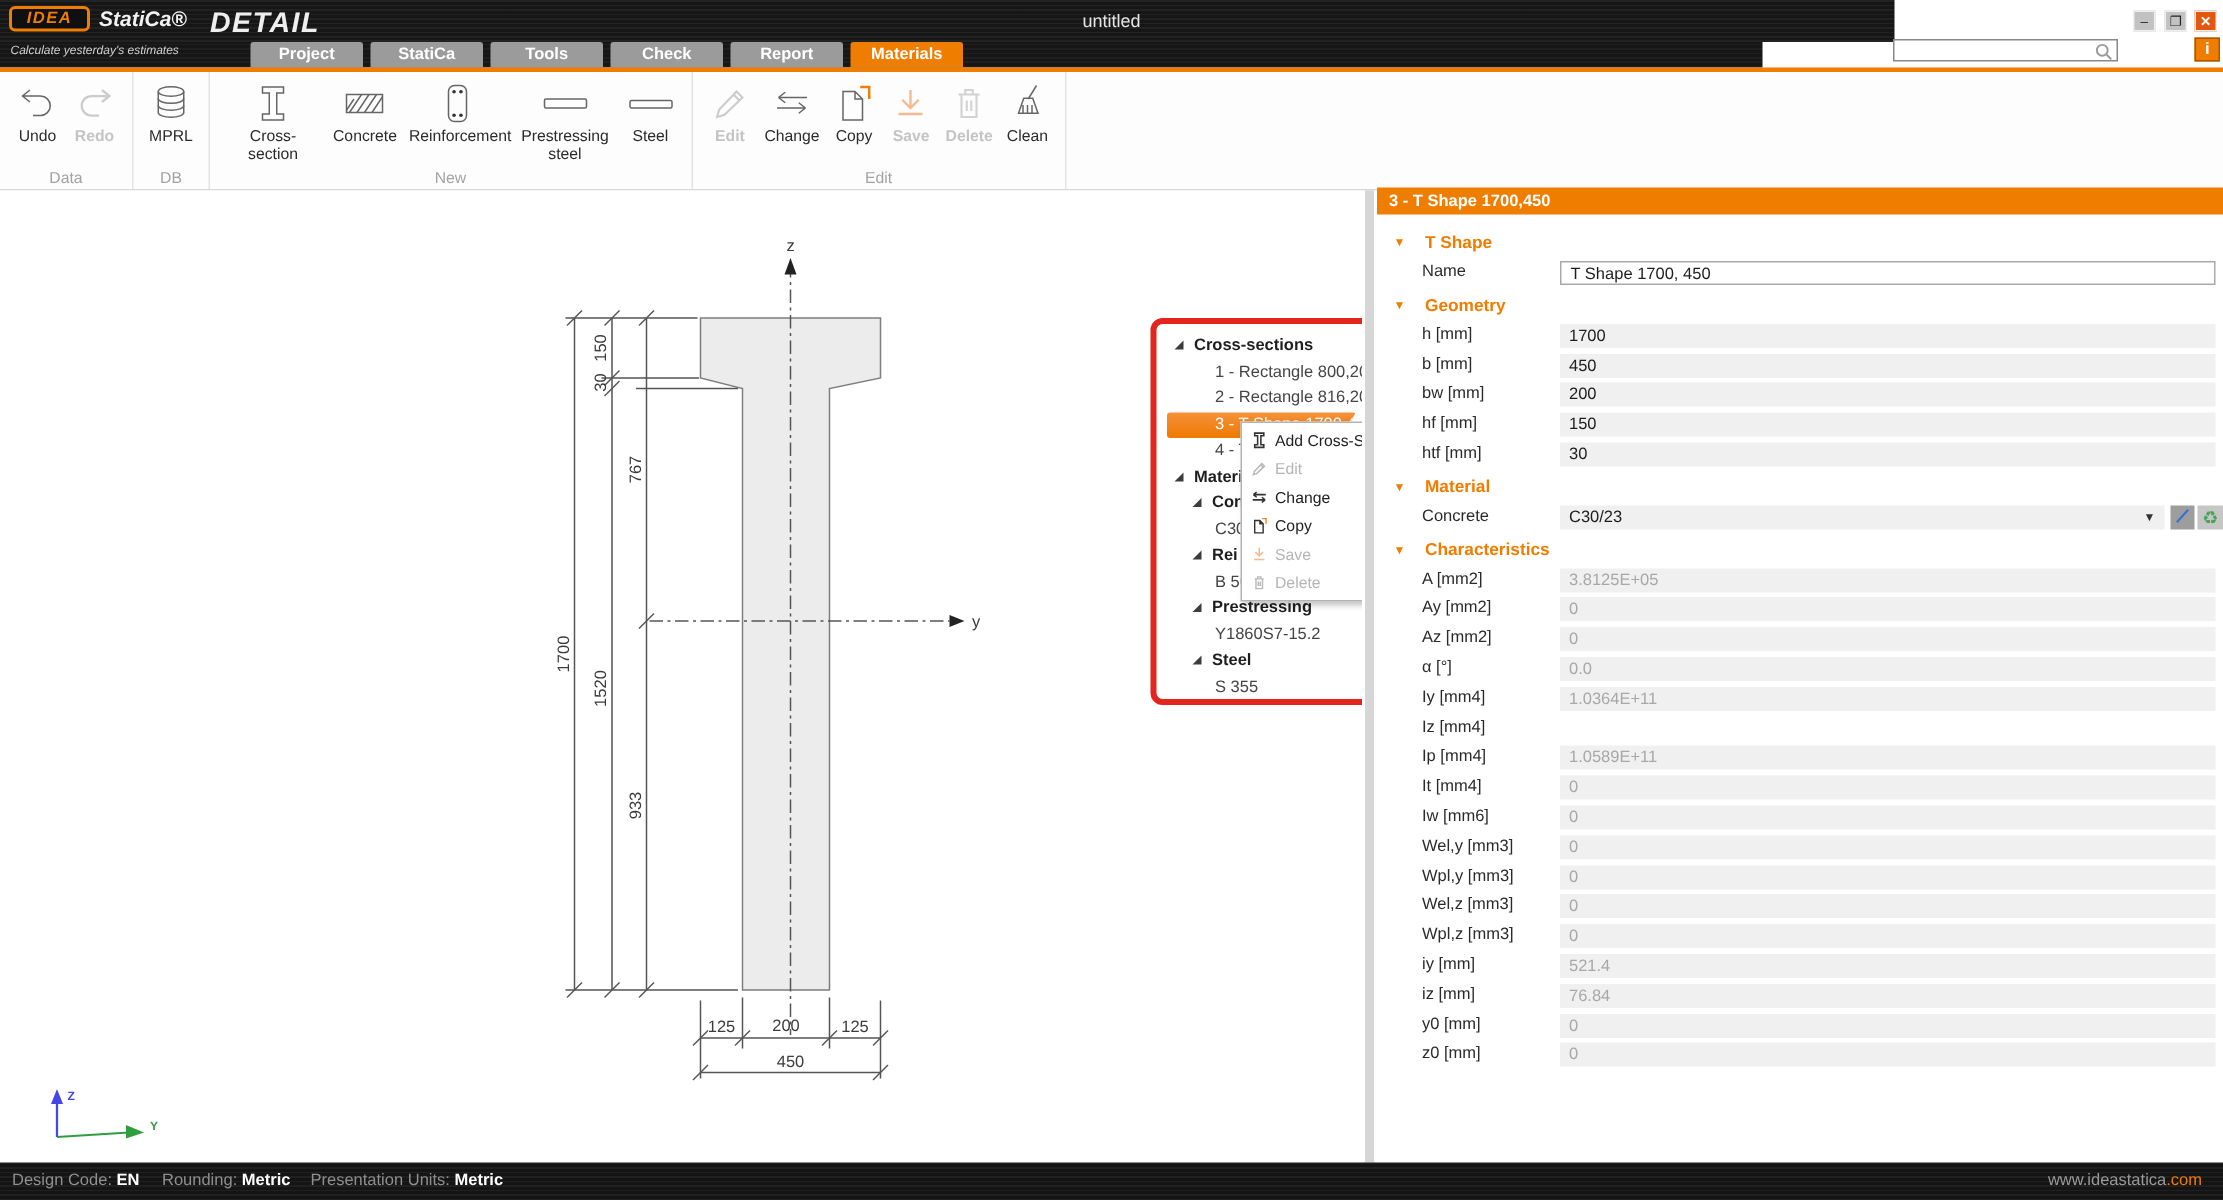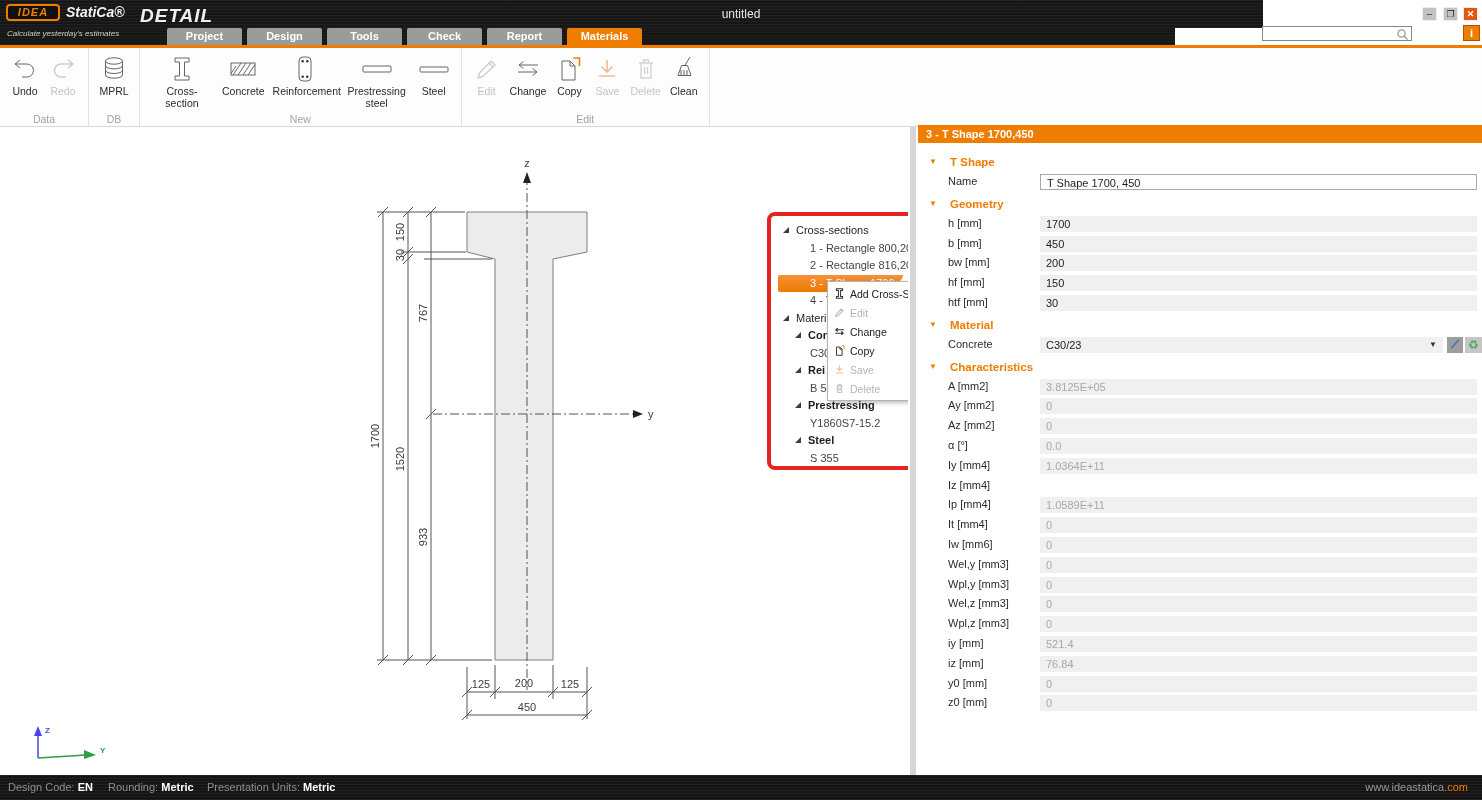--- a/index.html
+++ b/index.html
@@ -48,31 +48,31 @@
   
   .ribbon { position:absolute; left:0; top:48px; width:1482px; height:79px; background:#fdfdfd;
     border-bottom:1px solid #d8d8d8; display:flex; align-items:stretch; }
   .rgroup { position:relative; display:flex; align-items:flex-start; padding:4px 6px 14px 6px;
     border-right:1px solid #e3e3e3; }
   .rlabel { position:absolute; bottom:1px; left:0; width:100%; text-align:center;
     color:#a3a3a3; font-size:10.5px; }
   .rb { display:flex; flex-direction:column; align-items:center; padding:0 4px; }
   .rb .ic { height:34px; display:flex; align-items:center; }
   .rb .lb { font-size:10.5px; color:#2b2b2b; text-align:center; line-height:1.1; max-width:64px; }
-  .rb.disabled .lb { color:#c4c4c4; }
+  .rb.disabled .lb { color:#c4c4c4;font-weight:bold; }
 
   
   .canvas { position:absolute; left:0; top:127px; width:908px; height:648px; background:#fff; }
   .splitter { position:absolute; left:908px; top:127px; width:10px; height:648px;
     background:#d6d6d6; border-left:2px solid #fff; border-right:2px solid #fff; }
 
   
   .tree { position:absolute; left:778px; top:95px; width:128px; font-size:11px; }
   .trow { position:relative; height:17.5px; line-height:17.5px; white-space:nowrap; color:#454545; }
-  .trow.grp  { font-weight:normal; color:#1e1e1e; padding-left:18px; }
+  .trow.grp  { font-weight:bold; color:#1e1e1e; padding-left:18px; }
   .trow.sub  { font-weight:bold; color:#1e1e1e; padding-left:30px; }
   .trow.item { padding-left:32px; }
   .trow.sel  { color:#fff; width:126px; background:linear-gradient(#f5913b,#ee7a00);
     clip-path:polygon(0 0,100% 0,calc(100% - 9px) 100%,0 100%); border-radius:2px; }
   .exp { position:absolute; top:5px; width:0; height:0;
     border-bottom:6px solid #3c3c3c; border-left:6px solid transparent; }
   .trow.grp .exp { left:5px; } .trow.sub .exp { left:17px; }
 
   
   .cmenu { position:absolute; left:827px; top:154px; width:97px; background:#fff;
@@ -130,21 +130,21 @@
     <div class="logo-statica">StatiCa®</div>
     <div class="logo-module">DETAIL</div>
     <div class="doc-title">untitled</div>
     <div class="winbtn min">–</div>
     <div class="winbtn max">❐</div>
     <div class="winbtn close">✕</div>
   </div>
 
   <div class="tabrow">
     <div class="tab t0">Project</div>
-    <div class="tab t1">Design</div>
+    <div class="tab t1">StatiCa</div>
     <div class="tab t2">Tools</div>
     <div class="tab t3">Check</div>
     <div class="tab t4">Report</div>
     <div class="tab t5 active">Materials</div>
   </div>
   <div class="tagline">Calculate yesterday's estimates</div>
   <div class="searchbox">
     <svg width="13" height="13" viewBox="0 0 13 13">
       <circle cx="5.5" cy="5.5" r="3.6" fill="none" stroke="#9a9a9a" stroke-width="1.3"></circle>
       <line x1="8.3" y1="8.3" x2="11.5" y2="11.5" stroke="#9a9a9a" stroke-width="1.3"></line>

